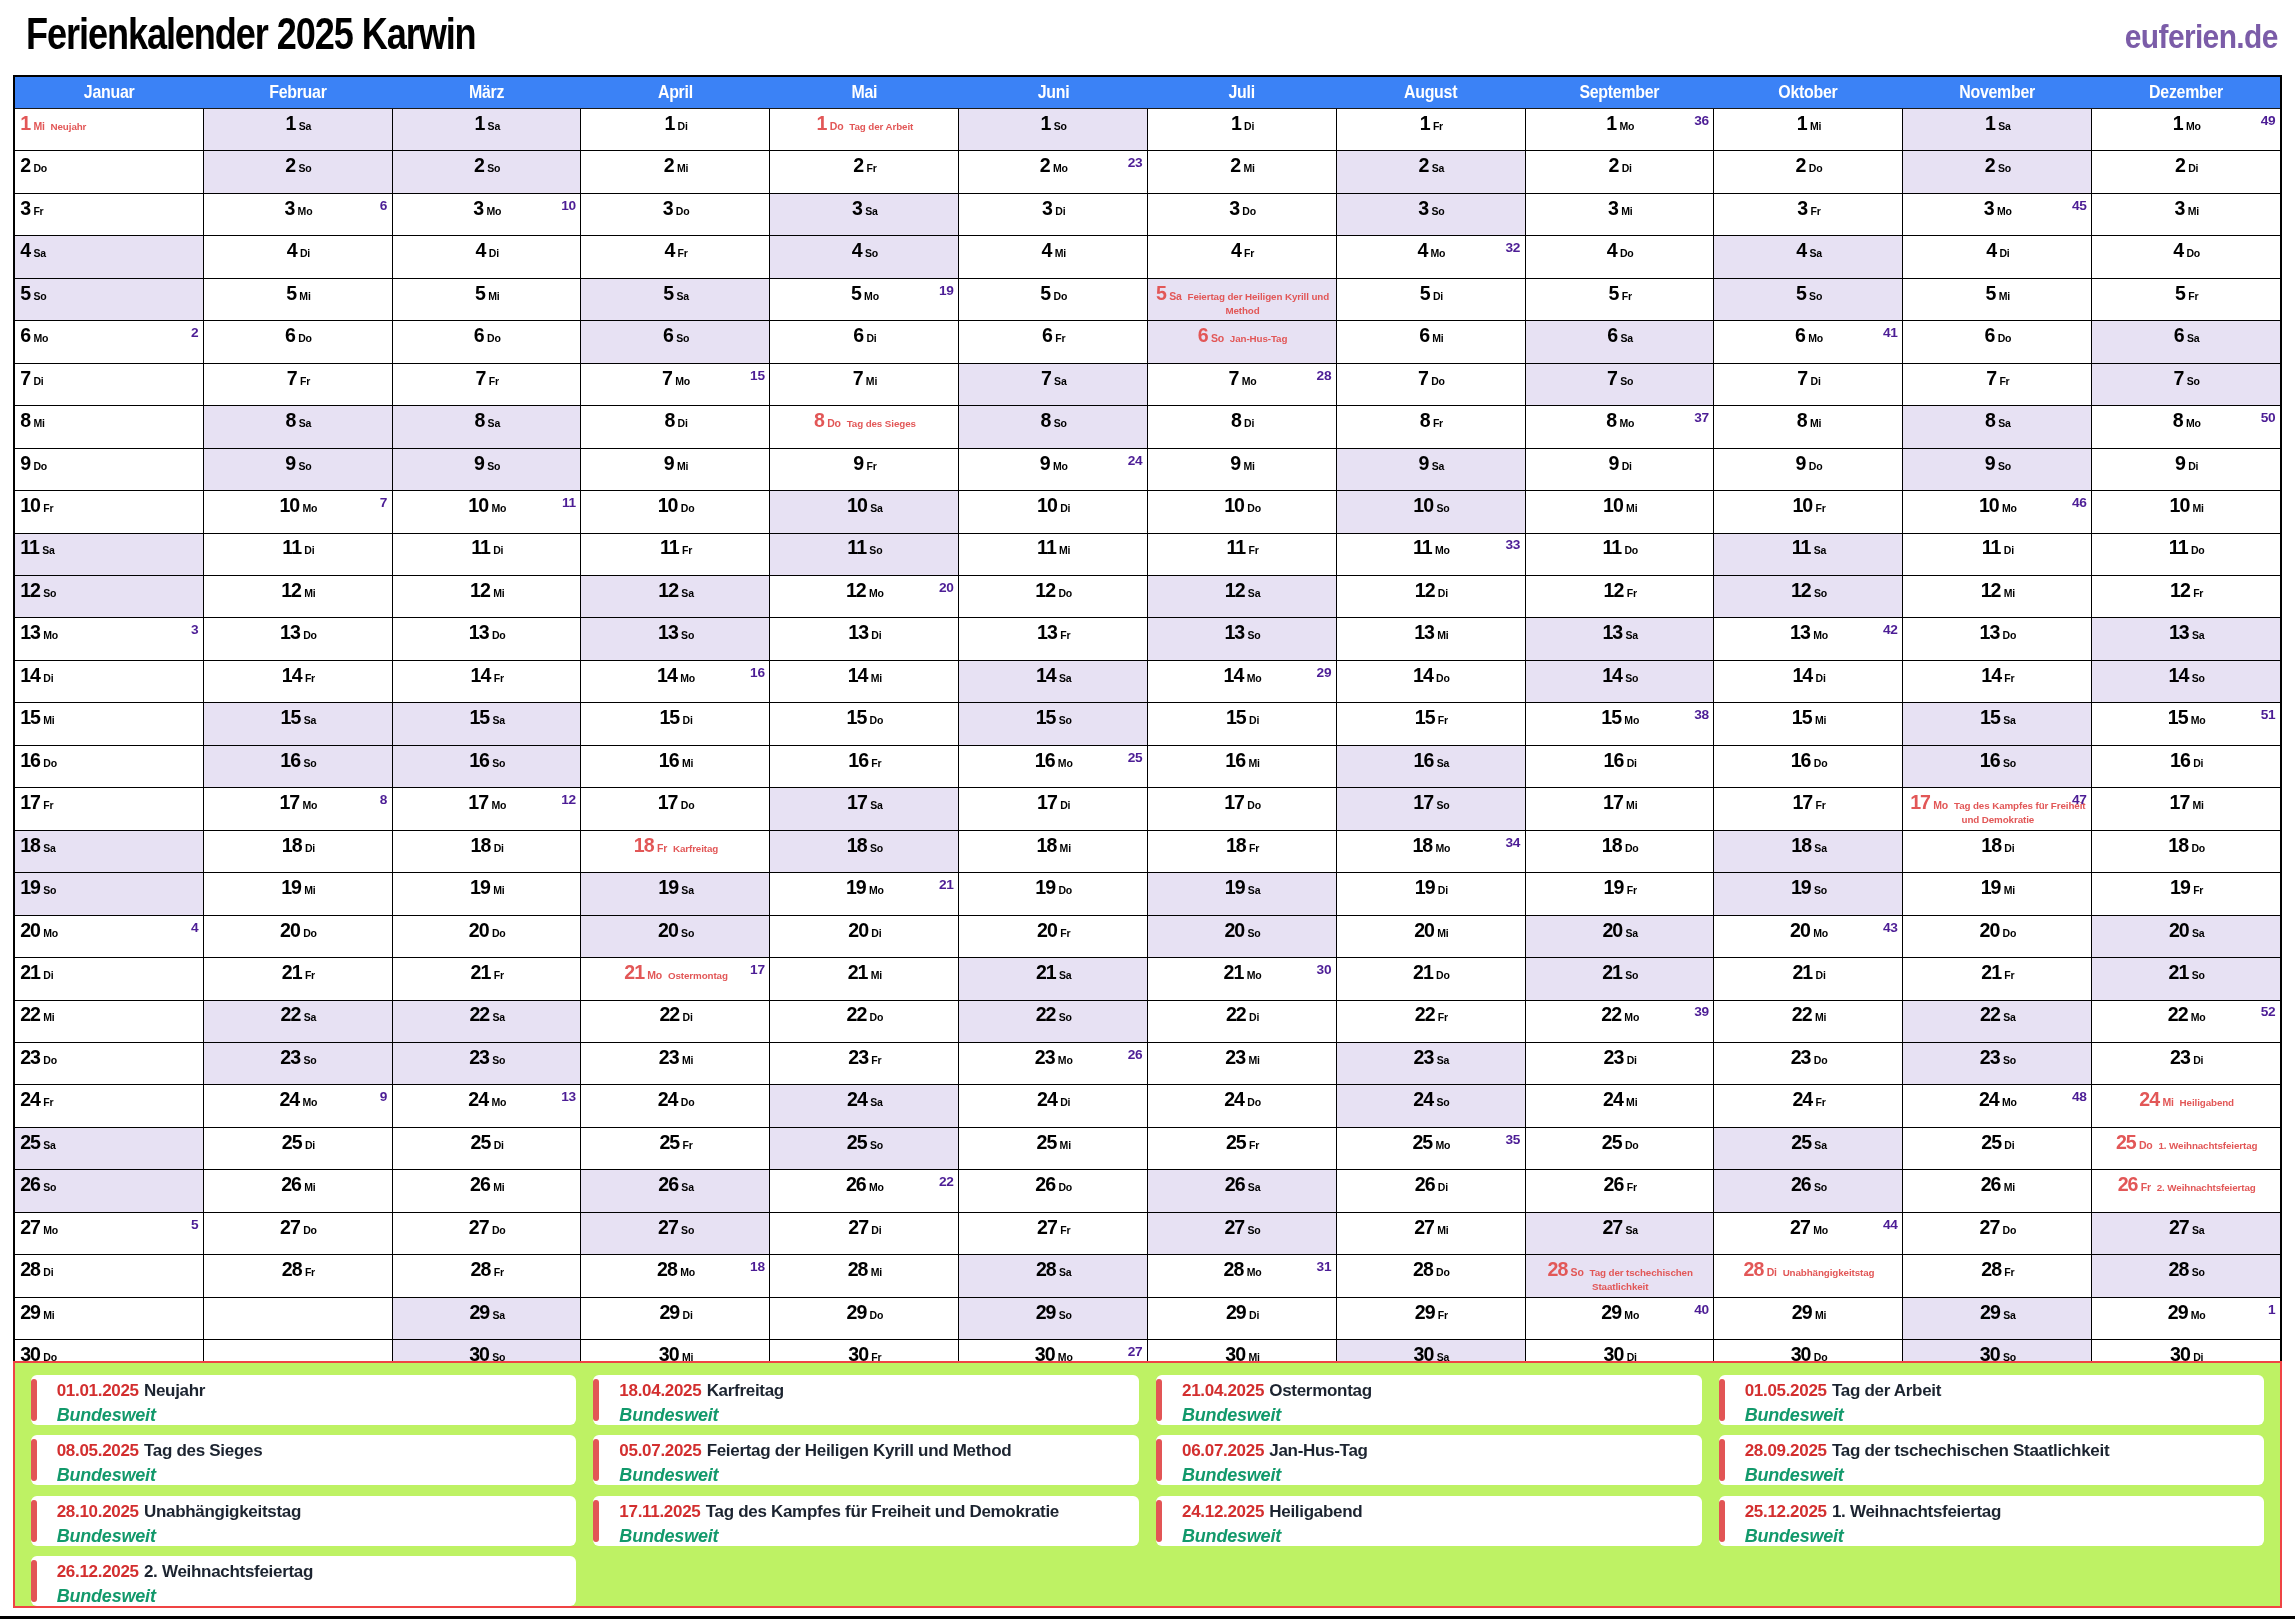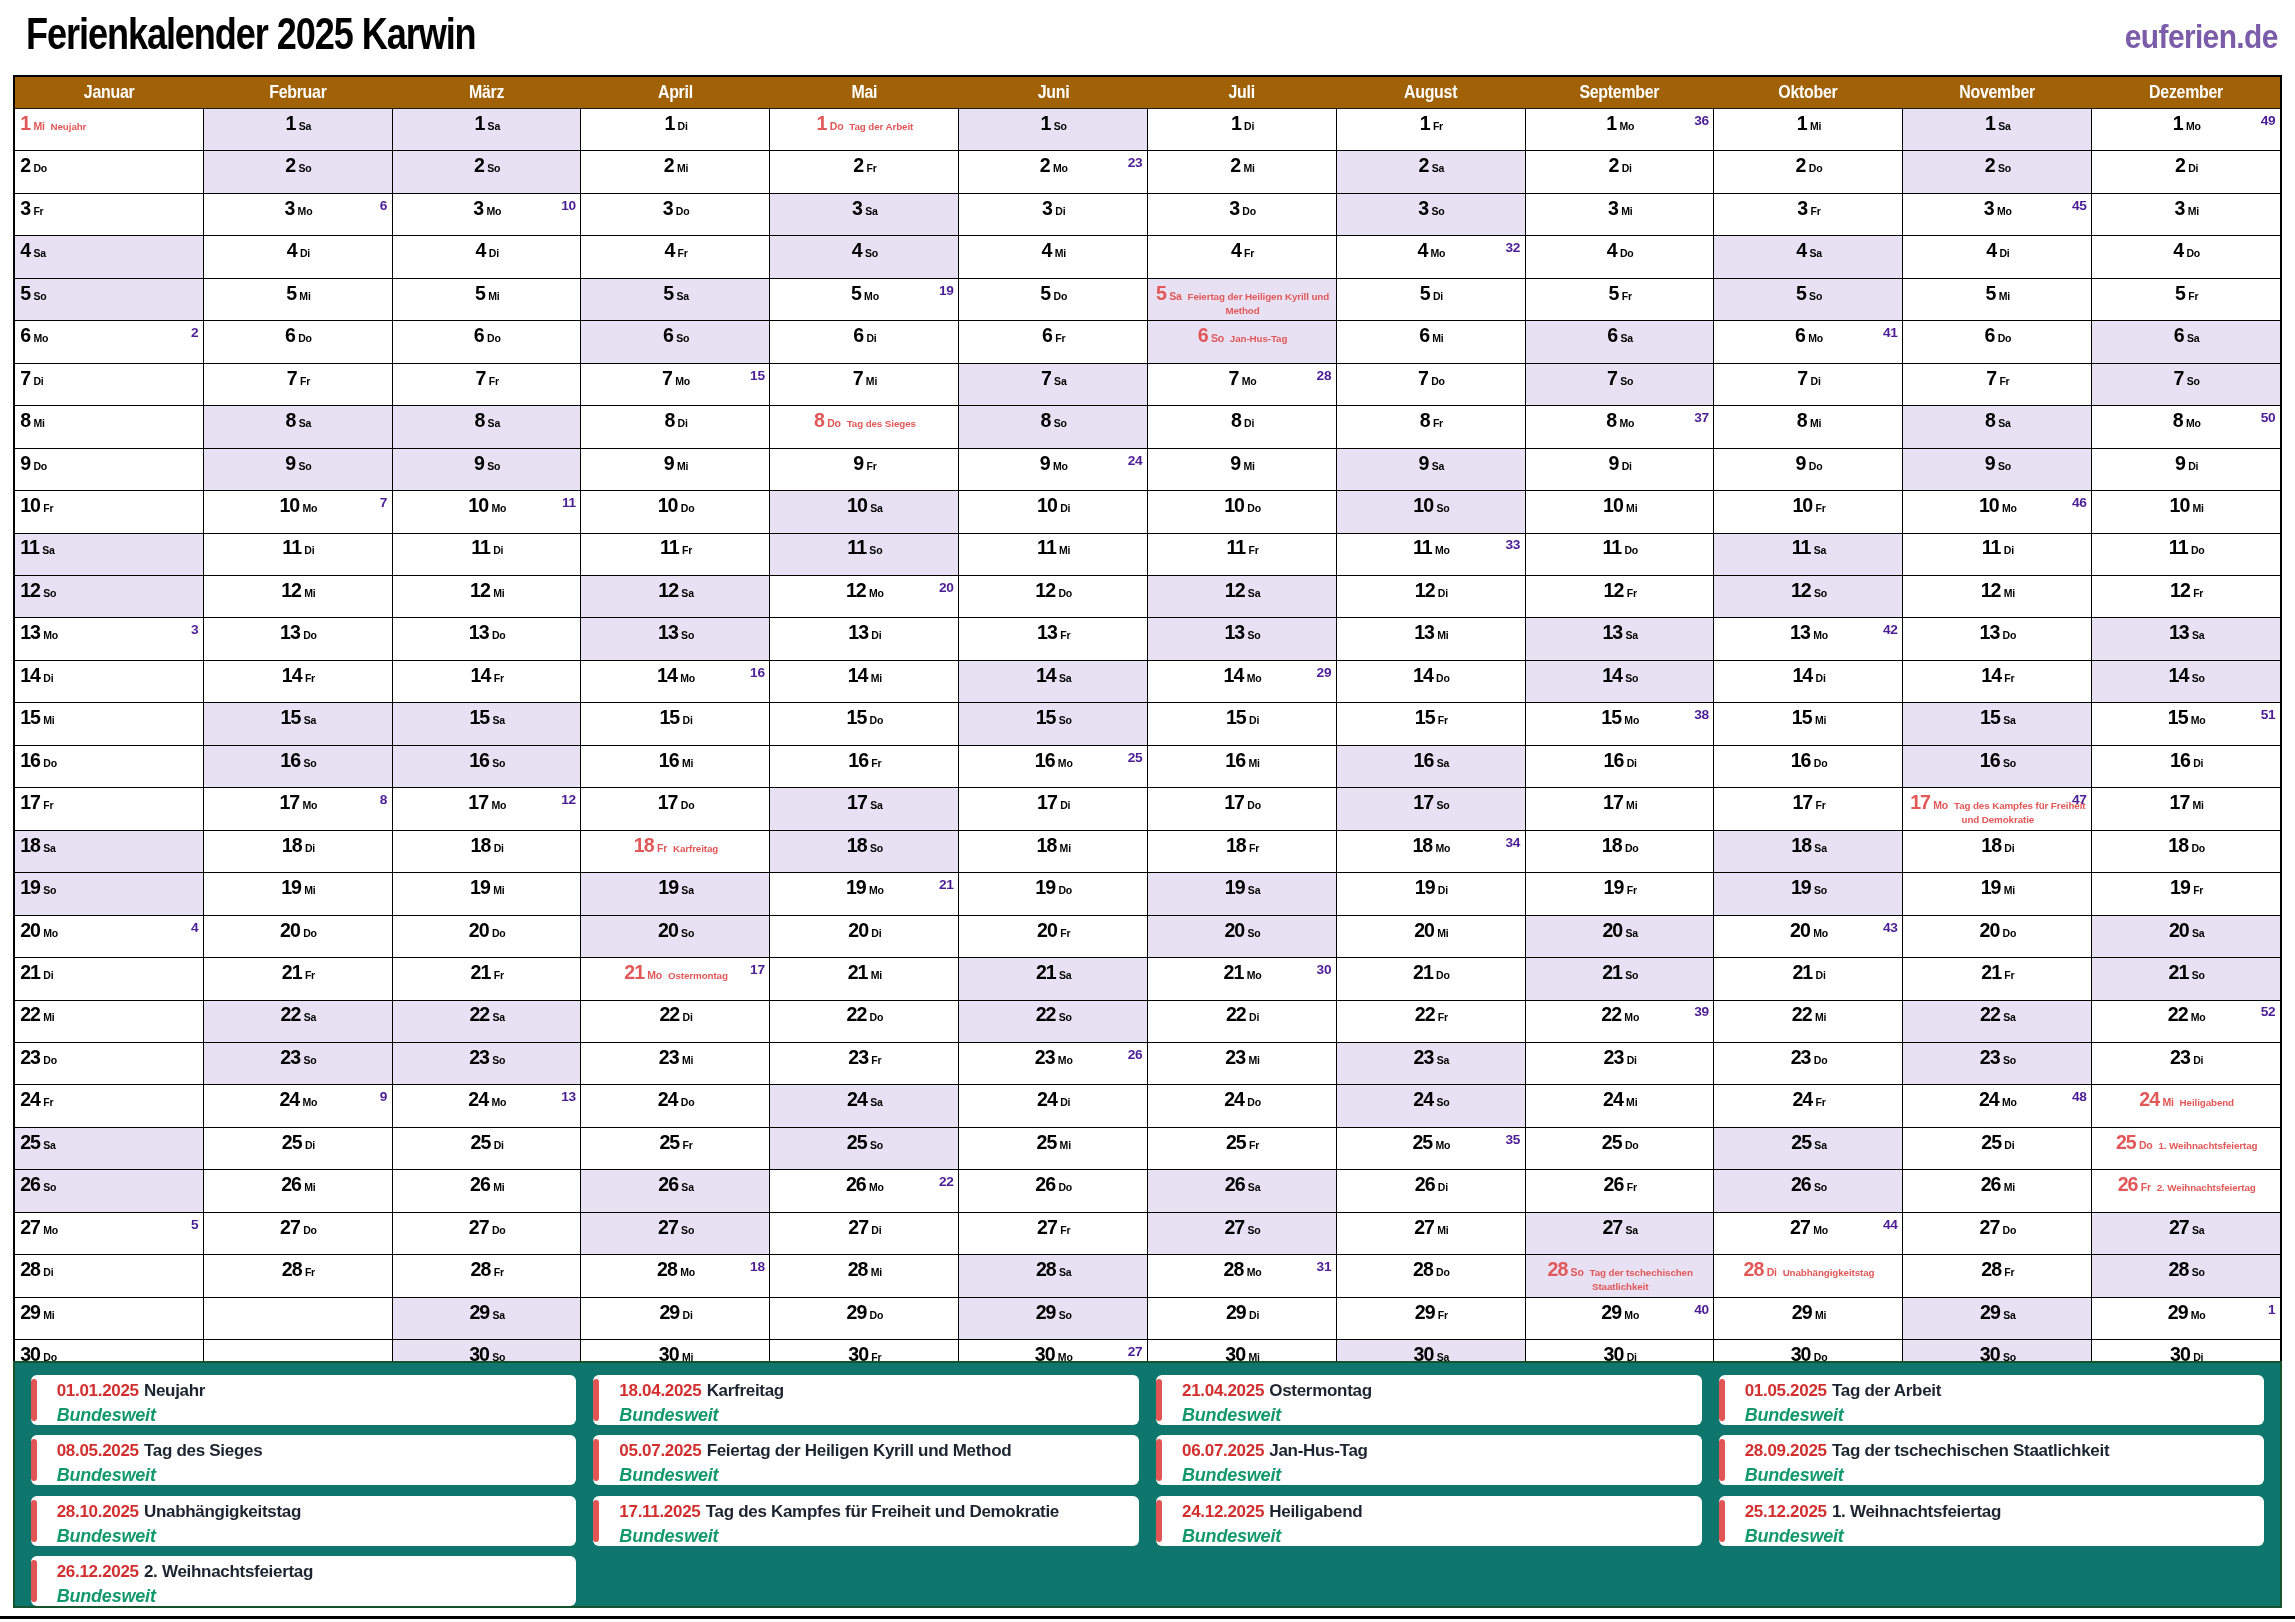--- a/index.html
+++ b/index.html
@@ -14,21 +14,21 @@
   }
   .site-logo{
     position:absolute;right:17px;top:17px;font-size:34px;font-weight:bold;color:#7B5CA8;
     letter-spacing:-0.7px;transform:scaleX(0.88);transform-origin:right top;white-space:nowrap;cursor:pointer;
   }
   
   .cal-table{
     position:absolute;left:13px;top:75px;width:2269px;box-sizing:border-box;
     border:2.6px solid #000;background:#fff;
   }
-  .cal-head{display:flex;height:31px;background:#a16207;border-bottom:1.3px solid #1a1a1a;text-align:right;}
+  .cal-head{display:flex;height:31px;background:#3b82f6;border-bottom:1.3px solid #1a1a1a;text-align:right;}
   .mhead{flex:1 1 0;min-width:0;display:flex;align-items:center;justify-content:center;}
   .mhead span{
     color:#fff;font-size:17.7px;font-weight:bold;letter-spacing:-0.3px;display:inline-block;
     transform:scaleX(0.9);
   }
   .cal-grid{display:flex;height:1315px;}
   .mcol{flex:1 1 0;min-width:0;display:flex;flex-direction:column;}
   .mcol + .mcol{border-left:1.3px solid #000;text-align:center;}
   .cell{
     flex:1 1 0;box-sizing:border-box;position:relative;background:#fff;
@@ -40,21 +40,21 @@
   .dwd{font-size:10.5px;font-weight:bold;letter-spacing:-0.2px;color:#000;margin-left:3.3px;}
   .dhol{font-size:9.8px;font-weight:bold;letter-spacing:-0.1px;color:#E25757;margin-left:5.9px;}
   .cell.holiday .dnum,.cell.holiday .dwd{color:#E25757;}
   .wk{
     position:absolute;top:3.9px;right:4.6px;font-size:13.7px;font-weight:bold;color:#4c1d95;
     letter-spacing:-0.3px;
   }
   
   .legend-box{
     position:absolute;left:13px;top:1361px;width:2269px;height:247px;box-sizing:border-box;
-    border:2px solid #14532d;background:#0f766e;
+    border:2px solid #ef4444;background:#bef264;
   }
   .legend-grid{
     display:grid;grid-template-columns:repeat(4,1fr);grid-auto-rows:50px;
     column-gap:17px;row-gap:10.5px;padding:11.8px 15.7px;
   }
   .lcard{
     position:relative;background:#fff;border-radius:5.9px;padding:5.9px 11.8px 3.9px 26px;
     box-sizing:border-box;overflow:hidden;
   }
   .lbar{position:absolute;left:0;top:3.9px;bottom:3.9px;width:5.9px;border-radius:3.9px;background:#E25555;}

